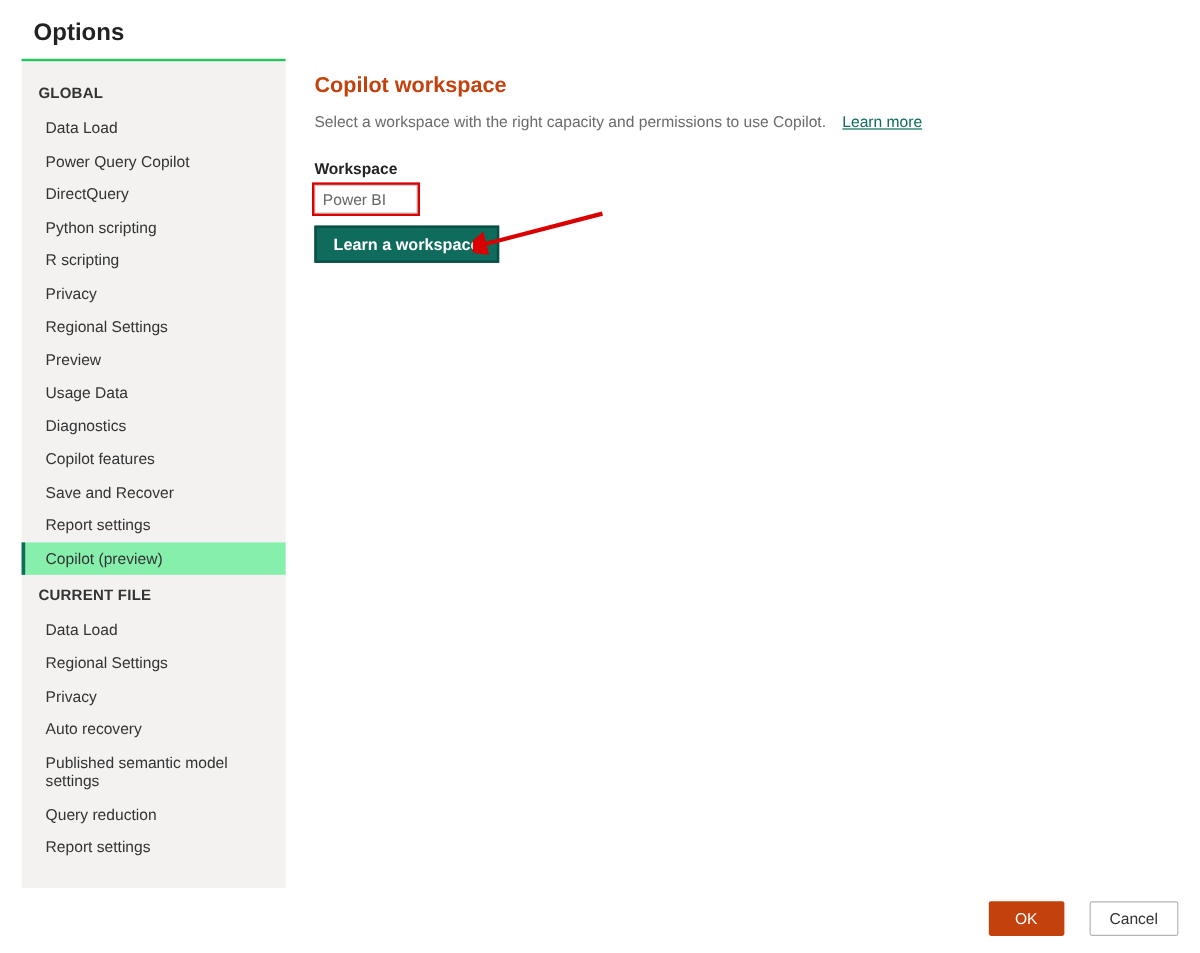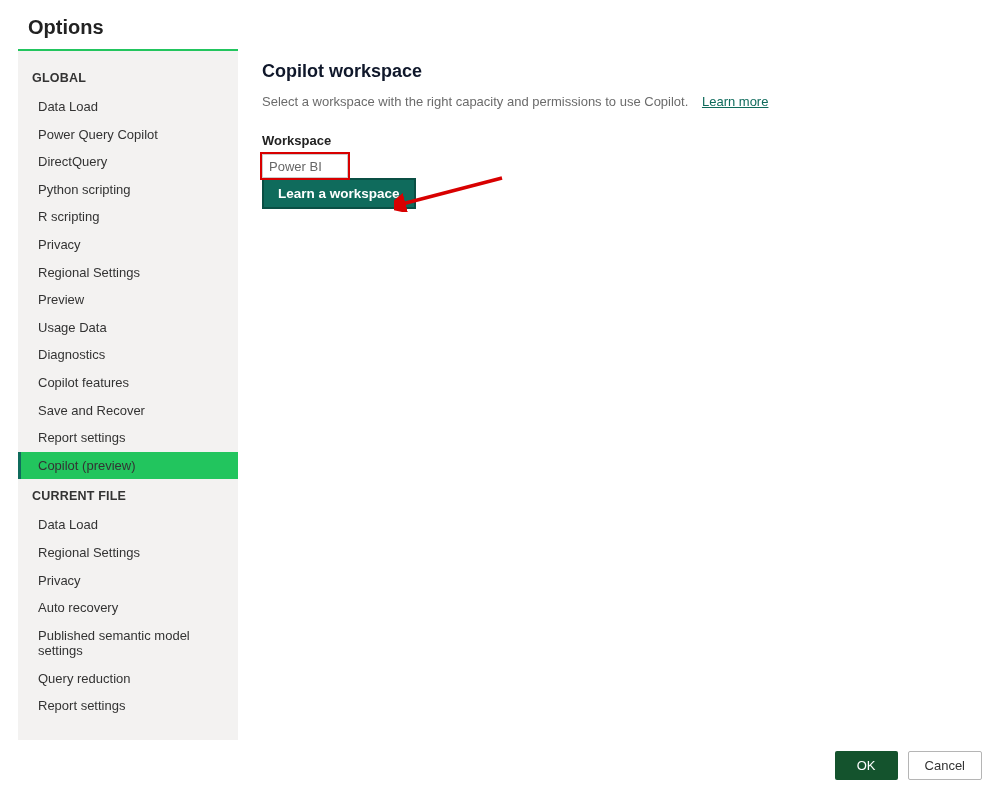--- a/index.html
+++ b/index.html
@@ -37,32 +37,32 @@
       letter-spacing: .2px;
     }
     .nav-item {
       font-size: 13px;
       color: #333;
       padding: 6px 0 6px 20px;
       cursor: pointer;
       line-height: 1.2;
     }
     .nav-item.selected {
-      background: #22c55e;
+      background: #86efac;
       border-left: 3px solid #0f6b5c;
       padding-left: 17px;
     }
     .main {
       flex: 1;
       padding: 12px 0 0 24px;
     }
     .main-hdr {
       font-size: 18px;
       font-weight: 600;
-      color: #0f172a;
+      color: #c2410c;
       margin-bottom: 12px;
     }
     .main-desc {
       font-size: 13px;
       color: #6b6b6b;
       margin-bottom: 24px;
     }
     .learn-link {
       color: #0f6b5c;
       text-decoration: underline;
@@ -71,20 +71,21 @@
     }
     .ws-label {
       font-size: 13px;
       font-weight: 700;
       color: #222;
       margin-bottom: 6px;
     }
     .ws-input-wrap {
       position: relative;
       width: 340px;
+      margin-bottom: 10px;
     }
     .ws-input {
       width: 86px;
       height: 24px;
       border: 1px solid #ccc;
       padding: 0 6px;
       font-size: 13px;
       color: #666;
       font-family: inherit;
     }
@@ -106,38 +107,39 @@
       font-family: inherit;
     }
     .footer {
       position: absolute;
       right: 18px;
       bottom: 14px;
       display: flex;
       gap: 10px;
     }
     .ok-btn {
-      background: #14532d;
+      background: #c2410c;
       color: #fff;
       border: none;
       font-size: 13px;
       padding: 7px 22px;
       cursor: pointer;
       font-family: inherit;
       border-radius: 2px;
     }
     .cancel-btn {
       background: #fff;
       color: #333;
       border: 1px solid #b5b5b5;
       font-size: 13px;
       padding: 6px 16px;
       cursor: pointer;
       font-family: inherit;
       border-radius: 2px;
+      margin-left: 11px;
     }
     .arrow-svg {
       position: absolute;
       left: 394px;
       top: 172px;
       pointer-events: none;
     }
   </style>
 </head>
 <body>

